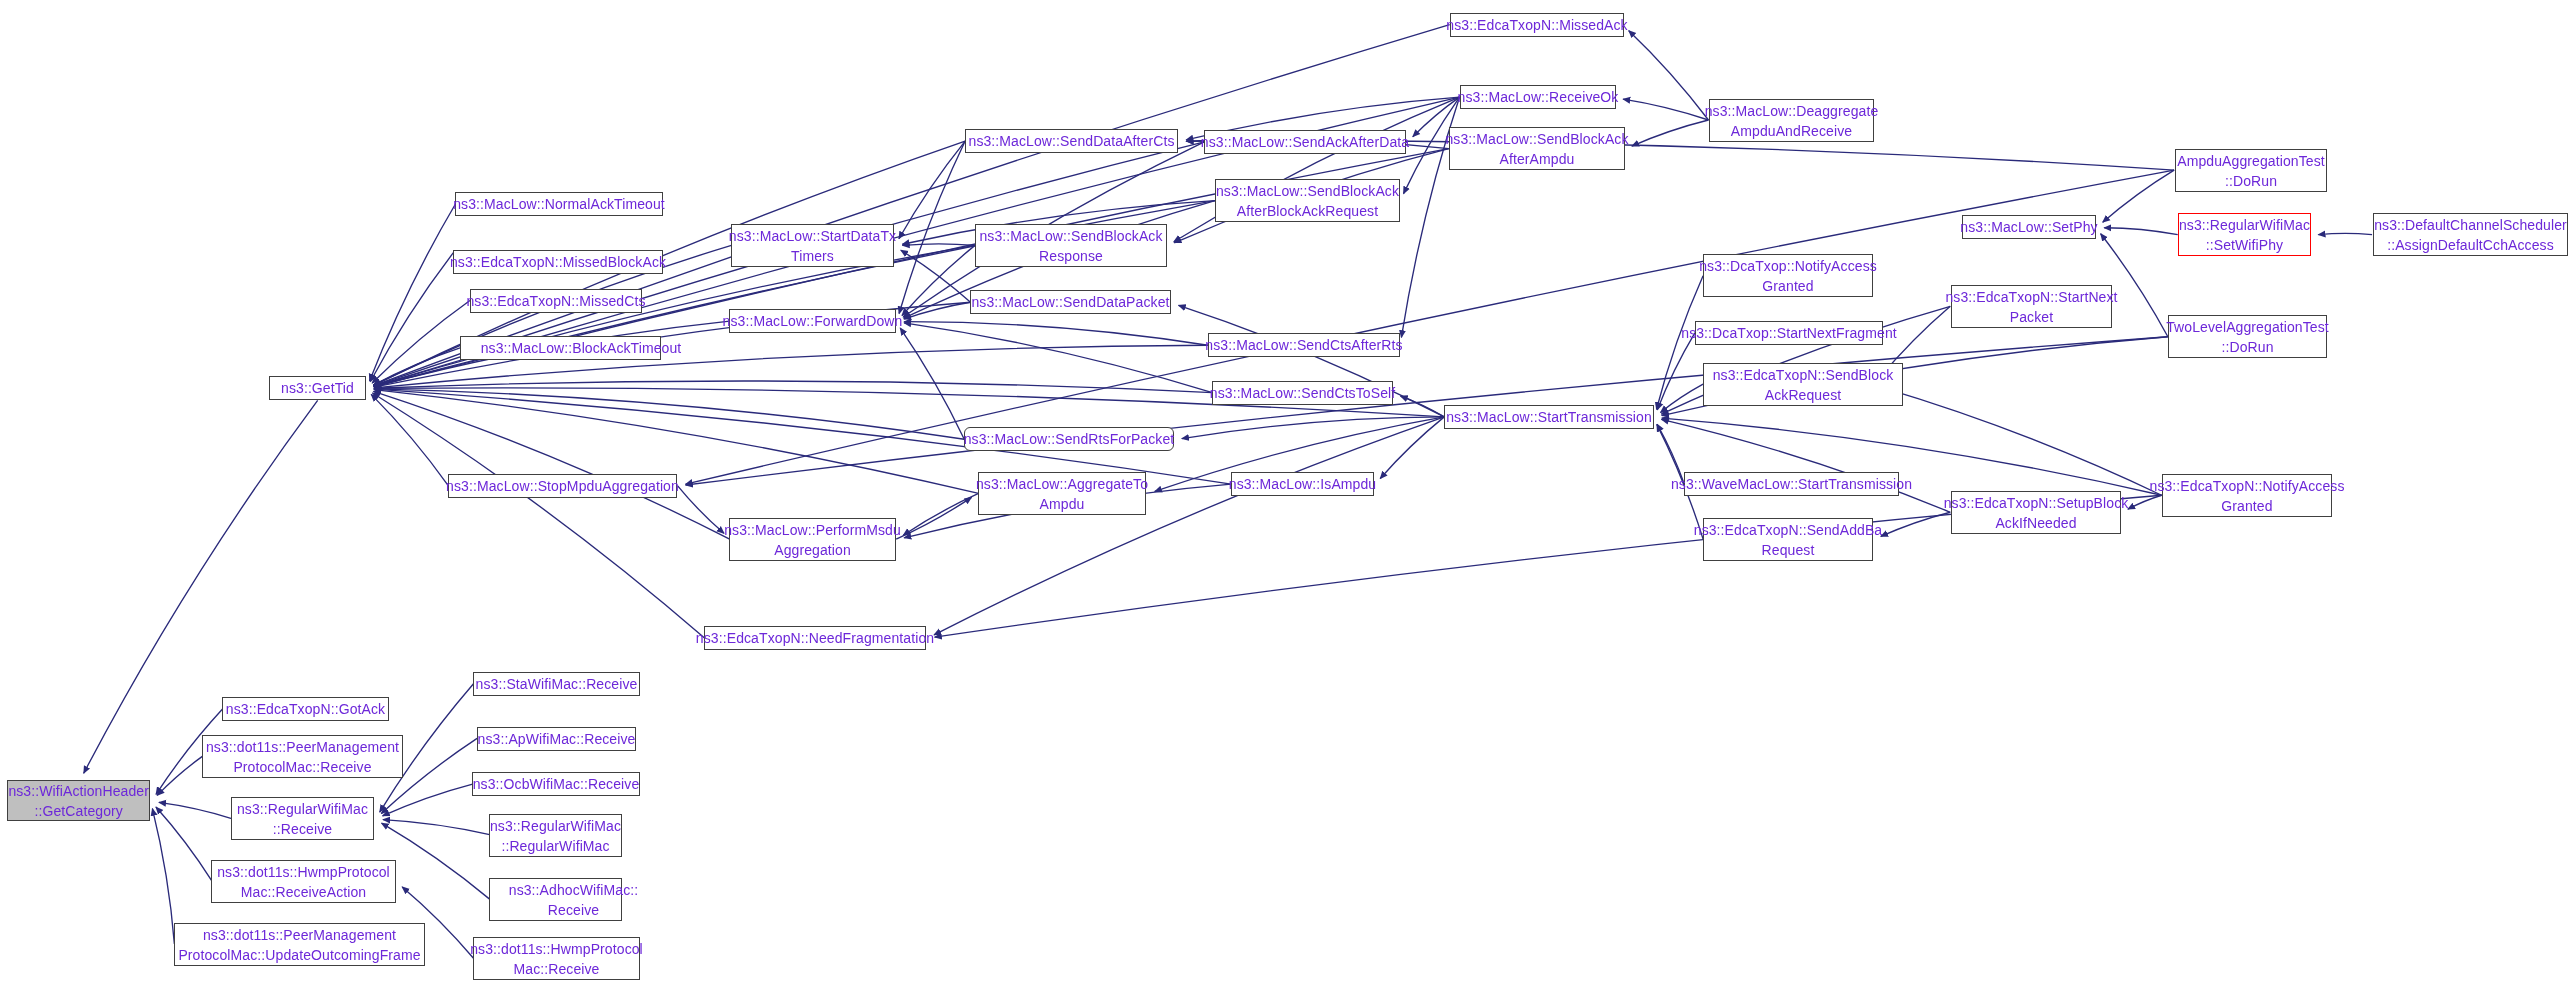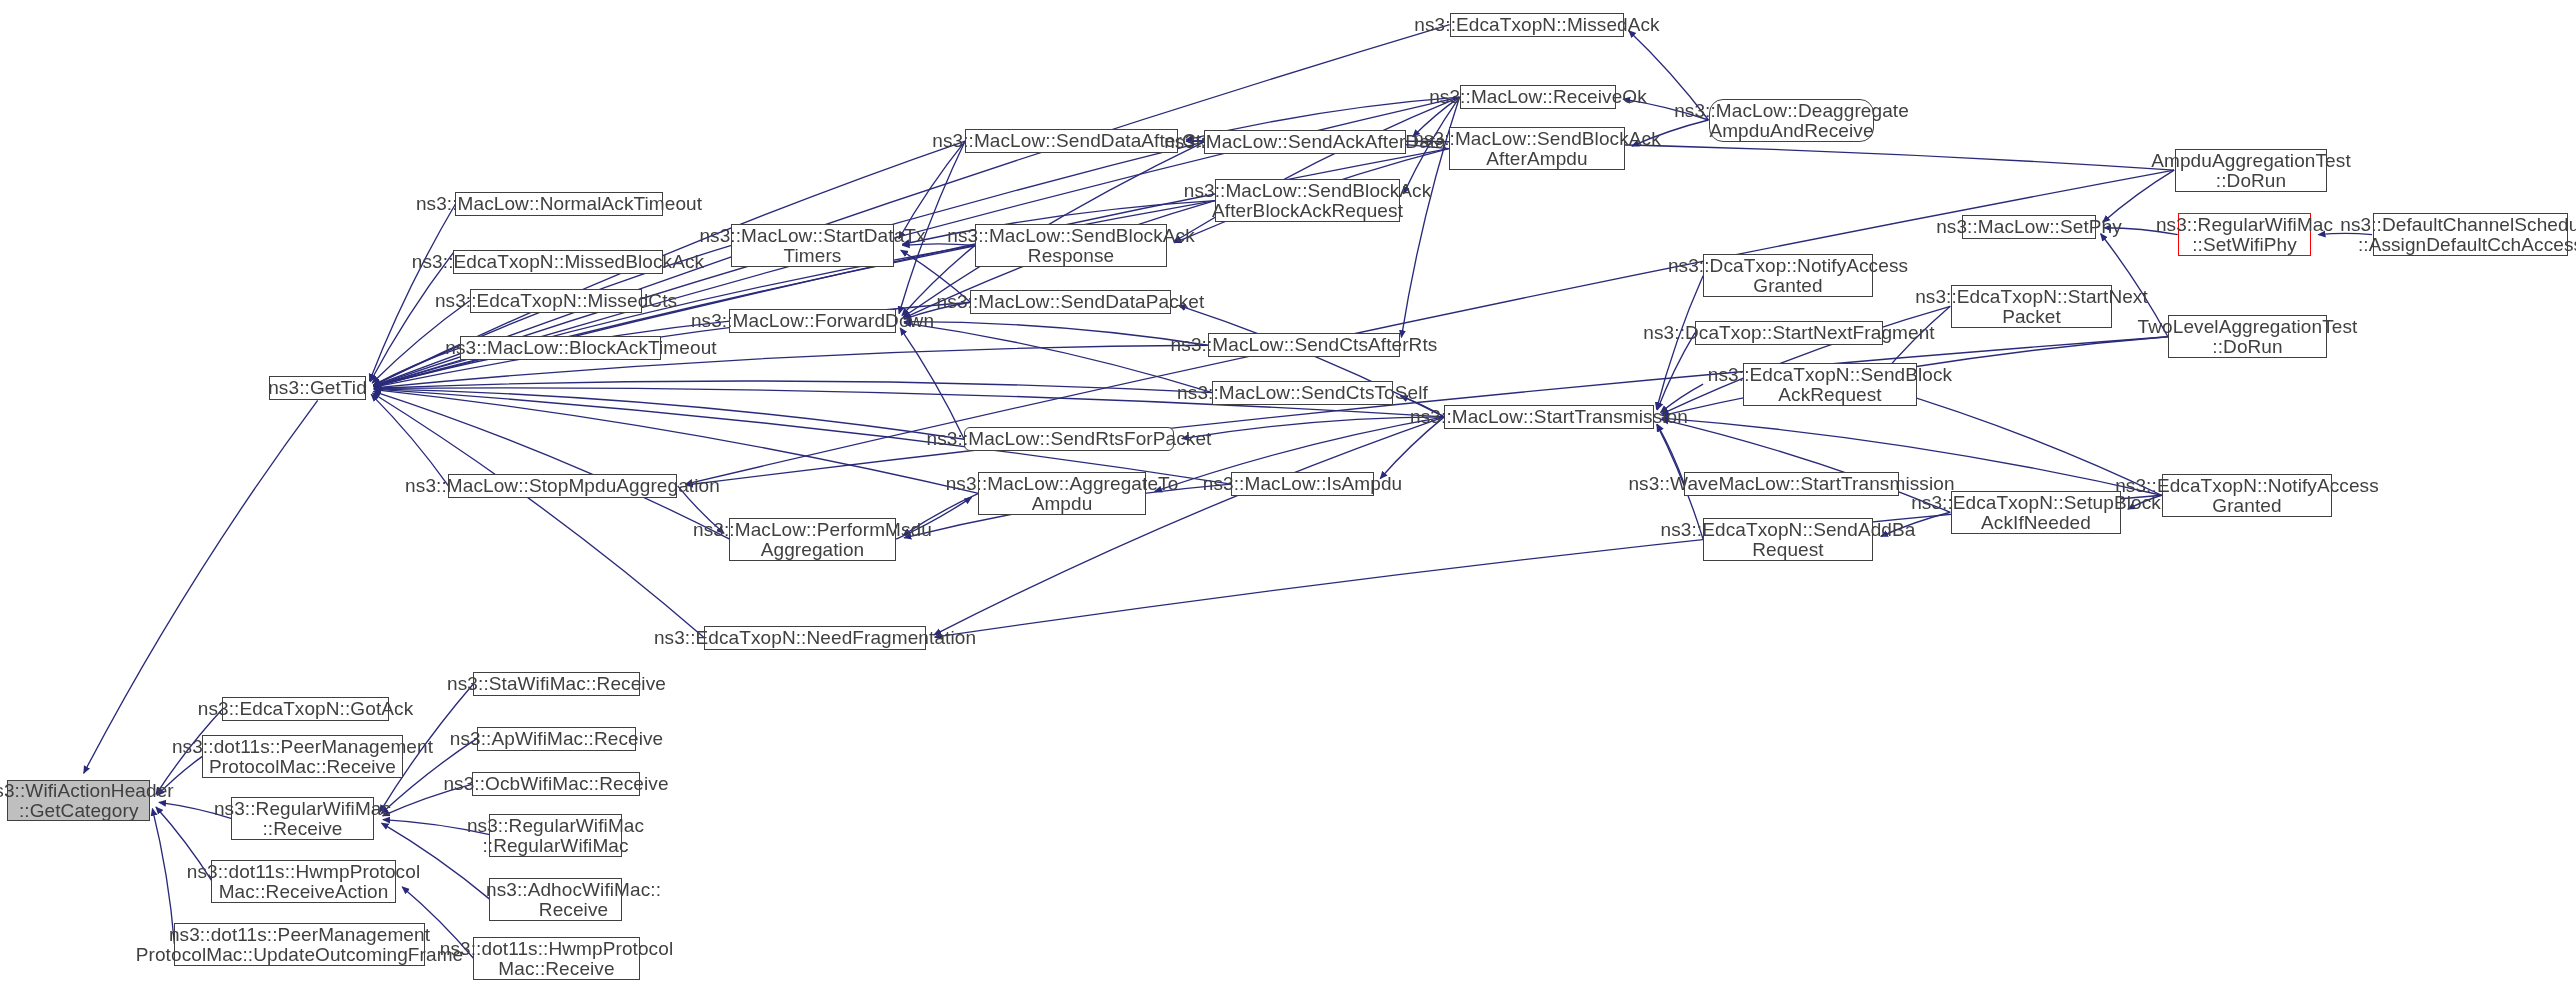--- a/index.html
+++ b/index.html
@@ -17,22 +17,22 @@
     left:0; top:0;
     width:2576px;
     height:986px;
     pointer-events:none;
   }
   .node{
     position:absolute;
     box-sizing:border-box;
     border:1.4px solid #404040;
     background:#ffffff;
-    color:#404040;
-    font-size:19px;
+    color:#6d28d9;
+    font-size:14px;
     line-height:20px;
     text-align:center;
     display:flex;
     align-items:center;
     justify-content:center;
     white-space:pre-line;
     letter-spacing:0.1px;
     z-index:3;
   }
   .node.root{
@@ -189,26 +189,26 @@
 AfterBlockAckRequest</div>
       <div class="node" style="left: 1208px; top: 333px; width: 192px; height: 24px;">ns3::MacLow::SendCtsAfterRts</div>
       <div class="node" style="left: 1212px; top: 381px; width: 181px; height: 24px;">ns3::MacLow::SendCtsToSelf</div>
       <div class="node" style="left: 1231px; top: 472px; width: 143px; height: 24px;">ns3::MacLow::IsAmpdu</div>
       <div class="node" style="left: 704px; top: 626px; width: 222px; height: 24px;">ns3::EdcaTxopN::NeedFragmentation</div>
       <div class="node" style="left: 1450px; top: 12.5px; width: 174px; height: 24px;">ns3::EdcaTxopN::MissedAck</div>
       <div class="node" style="left: 1460px; top: 85px; width: 156px; height: 24px;">ns3::MacLow::ReceiveOk</div>
       <div class="node" style="left: 1449px; top: 127px; width: 176px; height: 43px;">ns3::MacLow::SendBlockAck
 AfterAmpdu</div>
       <div class="node" style="left: 1444px; top: 405px; width: 210px; height: 24px;">ns3::MacLow::StartTransmission</div>
-      <div class="node" style="left: 1709px; top: 99px; width: 165px; height: 43px; border-radius: 14px;">ns3::MacLow::Deaggregate
+      <div class="node" style="left: 1709px; top: 99px; width: 165px; height: 43px;">ns3::MacLow::Deaggregate
 AmpduAndReceive</div>
       <div class="node" style="left: 1703px; top: 254px; width: 170px; height: 43px;">ns3::DcaTxop::NotifyAccess
 Granted</div>
       <div class="node" style="left: 1695px; top: 321px; width: 188px; height: 24px;">ns3::DcaTxop::StartNextFragment</div>
-      <div class="node" style="left: 1703px; top: 363px; width: 174px; height: 43px; margin-left: 40px;">ns3::EdcaTxopN::SendBlock
+      <div class="node" style="left: 1703px; top: 363px; width: 200px; height: 43px;">ns3::EdcaTxopN::SendBlock
 AckRequest</div>
       <div class="node" style="left: 1684px; top: 472px; width: 215px; height: 24px;">ns3::WaveMacLow::StartTransmission</div>
       <div class="node" style="left: 1703px; top: 518px; width: 170px; height: 43px;">ns3::EdcaTxopN::SendAddBa
 Request</div>
       <div class="node" style="left: 1962px; top: 215px; width: 134px; height: 24px;">ns3::MacLow::SetPhy</div>
       <div class="node" style="left: 1951px; top: 285px; width: 161px; height: 43px;">ns3::EdcaTxopN::StartNext
 Packet</div>
       <div class="node" style="left: 1951px; top: 491px; width: 170px; height: 43px;">ns3::EdcaTxopN::SetupBlock
 AckIfNeeded</div>
       <div class="node" style="left: 2175px; top: 149px; width: 152px; height: 43px;">AmpduAggregationTest

